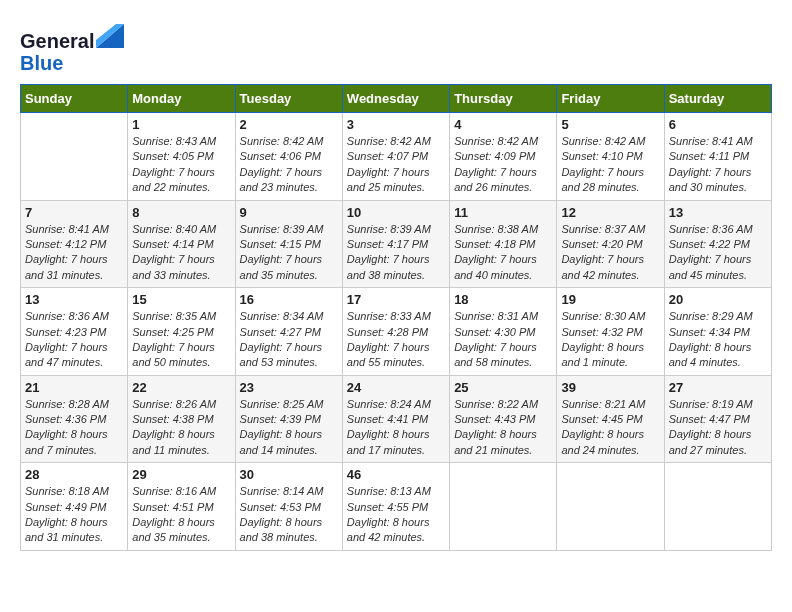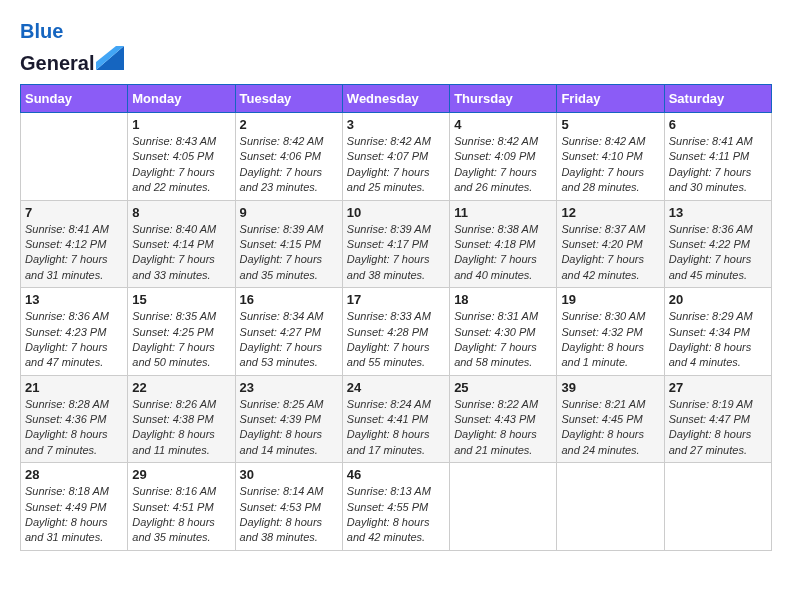--- a/index.html
+++ b/index.html
@@ -43,21 +43,21 @@
     .calendar-subtitle {
       font-size: 16px;
       color: #444;
     }
     table {
       width: 100%;
       border-collapse: collapse;
       font-size: 11px;
     }
     thead tr th {
-      background-color: #8b5cf6;
+      background-color: #4d7c0f;
       color: white;
       padding: 6px 4px;
       text-align: left;
       font-size: 13px;
       font-weight: bold;
       border: 1px solid #1565c0;
     }
     tbody tr td {
       border: 1px solid #ccc;
       vertical-align: top;
@@ -85,27 +85,27 @@
       background: #fff !important;
     }
   </style>
 </head>
 <body>
 
 <div class="header">
   <div class="logo">
     <div>
       <div class="logo-text">
-        <span class="logo-blue">Blue</span>
-      </div>
-      <div class="logo-text">
         <span class="logo-general">General</span><svg class="logo-icon" viewBox="0 0 28 28">
             <polygon points="0,28 28,4 28,28" fill="#1565c0"></polygon>
             <polygon points="0,20 20,4 28,4 0,28" fill="#42a5f5"></polygon>
           </svg>
+      </div>
+      <div class="logo-text">
+        <span class="logo-blue">Blue</span>
       </div>
     </div>
   </div>
   <div class="title-block">
     <div class="calendar-title"></div>
     <div class="calendar-subtitle"></div>
   </div>
 </div>
 
 <table>

